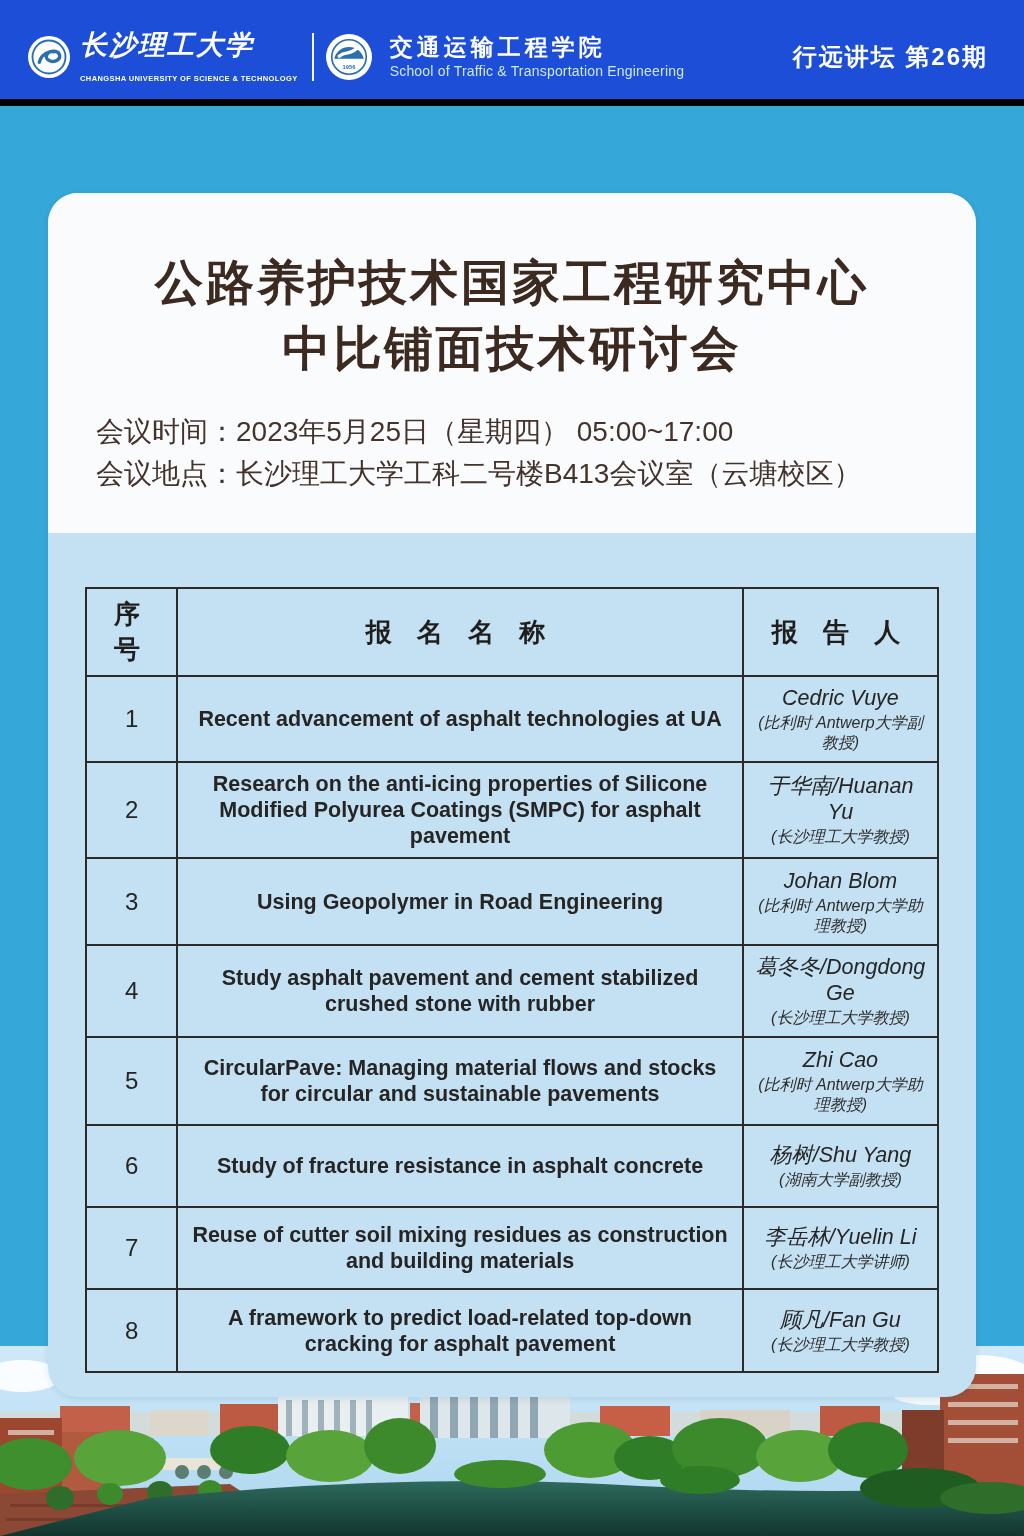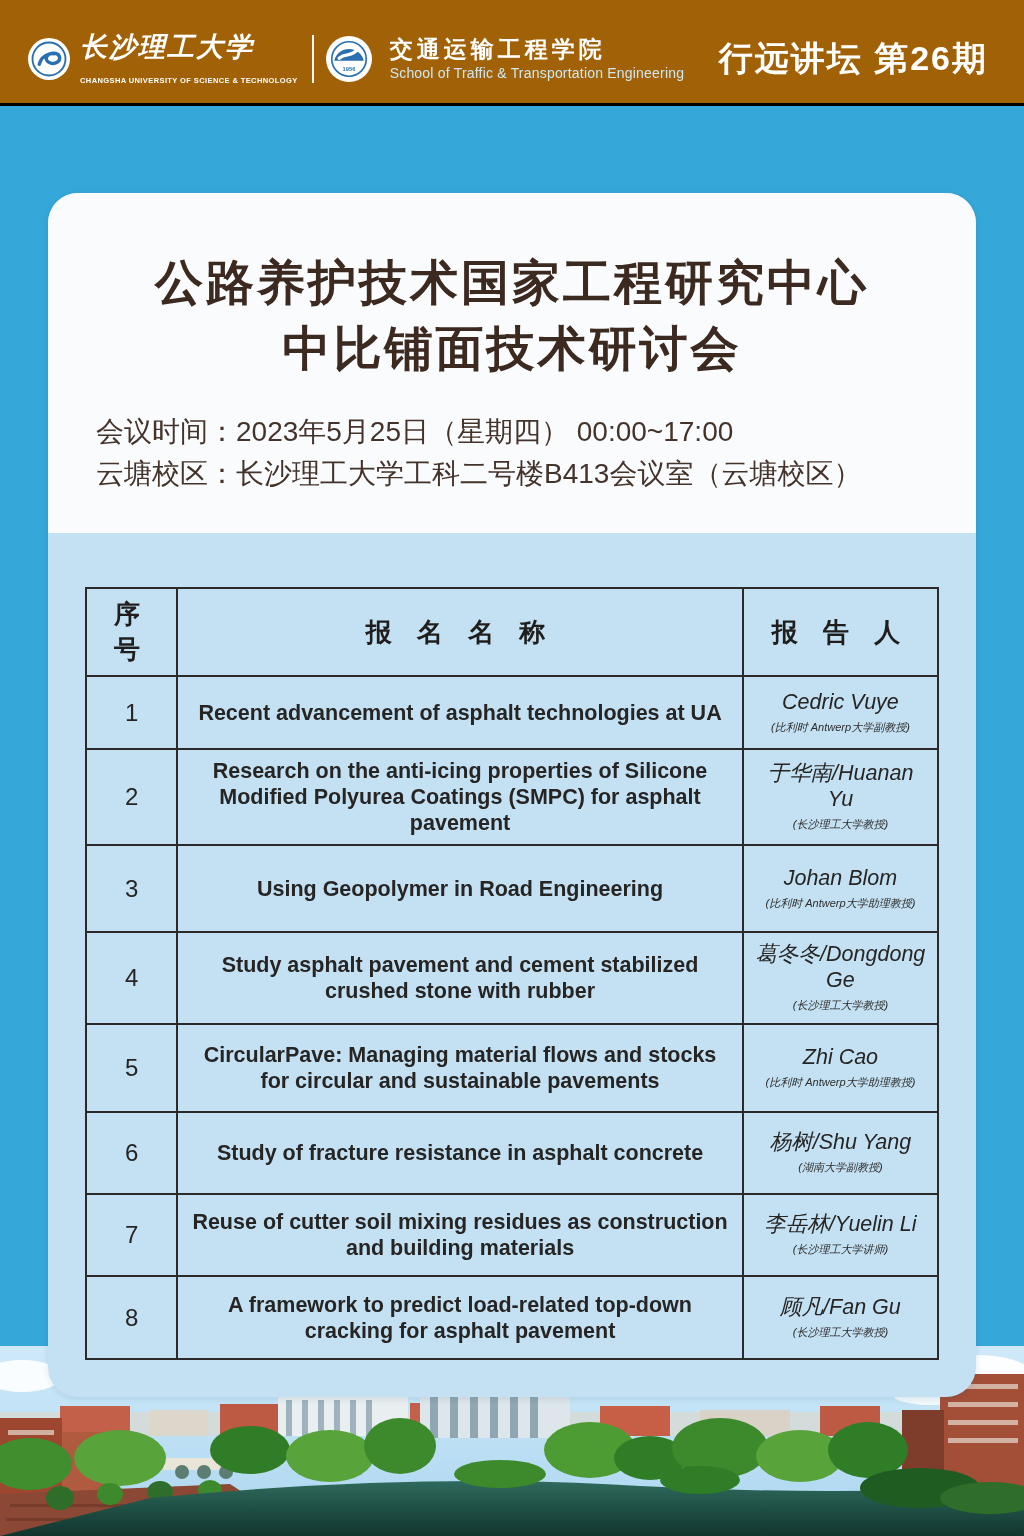--- a/index.html
+++ b/index.html
@@ -6,38 +6,38 @@
   body{
     width:1024px;height:1536px;overflow:hidden;
     font-family:"Liberation Sans","DejaVu Sans",sans-serif;
     -webkit-font-smoothing:antialiased;
   }
   .page{position:relative;width:1024px;height:1536px;background:#35a7d8;overflow:hidden;}
 
   
   .topbar{
     position:absolute;top:0;left:0;width:100%;height:106px;
-    background:#a16207;border-bottom:3px solid #000000;
+    background:#1d4ed8;border-bottom:7px solid #000000;
     box-sizing:border-box;display:flex;align-items:center;justify-content:space-between;
     padding:14px 36px 0 28px;z-index:4;
   }
   .logo-group{display:flex;align-items:center;}
   .logo-circle{width:42px;height:42px;flex:0 0 auto;}
   .univ-text{margin-left:10px;color:#fff;}
   .univ-cn{
     font-family:"DejaVu Serif","Liberation Serif",serif;
     font-style:italic;font-weight:bold;font-size:27px;line-height:28px;letter-spacing:2px;
   }
   .univ-en{font-size:7.5px;font-weight:bold;letter-spacing:.4px;margin-top:15px;white-space:nowrap;}
   .logo-divider{width:2px;height:48px;background:#ffffff;margin:0 12px 0 14px;opacity:.95;}
   .school-logo{width:46px;height:46px;flex:0 0 auto;}
   .school-text{margin-left:18px;color:#fff;}
   .school-cn{font-size:23px;font-weight:bold;letter-spacing:4px;line-height:25px;}
   .school-en{font-size:14px;color:#cfe7f2;margin-top:3px;letter-spacing:.2px;}
-  .series-badge{color:#ffffff;font-size:34px;font-weight:bold;letter-spacing:2px;}
+  .series-badge{color:#ffffff;font-size:24px;font-weight:bold;letter-spacing:2px;}
 
   
   .photo{position:absolute;left:0;bottom:0;width:1024px;height:190px;z-index:1;line-height:0;}
 
   
   .card{
     position:absolute;left:48px;top:193px;width:928px;height:1204px;
     border-radius:30px;background:#c4e1f3;z-index:3;overflow:hidden;
     box-shadow:0 2px 6px rgba(20,70,100,.12);
   }
@@ -61,21 +61,21 @@
     padding:8px 10px;box-sizing:border-box;
   }
   col.c-no{width:10.7%;}
   col.c-title{width:66.4%;}
   col.c-speaker{width:22.9%;}
   th{font-size:26px;font-weight:600;letter-spacing:9px;height:66px;color:#1f1e1d;}
   td.num{font-size:24px;}
   td.talk{font-size:21.5px;line-height:26px;font-weight:700;padding:10px 20px;margin-top:7px;}
   td.speaker{padding:8px 4px;font-style:italic;}
   .speaker-name{font-size:21.5px;line-height:26px;font-weight:500;}
-  .speaker-affil{font-size:11px;line-height:20px;margin-top:2px;color:#2e2d2c;}
+  .speaker-affil{font-size:16px;line-height:20px;margin-top:2px;color:#2e2d2c;}
   tr.r1{height:73px;} tr.r2{height:93px;} tr.r3{height:87px;} tr.r4{height:85px;}
   tr.r5{height:88px;} tr.r6{height:82px;} tr.r7{height:82px;} tr.r8{height:83px;}
 </style>
 </head>
 <body>
 
 <div class="page">
 
   <header class="topbar">
     <div class="logo-group">
@@ -196,22 +196,22 @@
     </svg>
   </div>
 
   <section class="card">
     <div class="card-top">
       <h1 class="poster-title">
         <span>公路养护技术国家工程研究中心</span><br>
         <span>中比铺面技术研讨会</span>
       </h1>
       <div class="meeting-info">
-        <div class="meeting-line"><span>会议时间：</span><span>2023年5月25日（星期四） 00:00~17:00</span></div>
-        <div class="meeting-line"><span>云塘校区：</span><span>长沙理工大学工科二号楼B413会议室（云塘校区）</span></div>
+        <div class="meeting-line"><span>会议时间：</span><span>2023年5月25日（星期四） 05:00~17:00</span></div>
+        <div class="meeting-line"><span>会议地点：</span><span>长沙理工大学工科二号楼B413会议室（云塘校区）</span></div>
       </div>
     </div>
 
     <div class="table-wrap">
       <table class="schedule">
         <colgroup>
             <col class="c-no">
             <col class="c-title">
             <col class="c-speaker">
           </colgroup>

